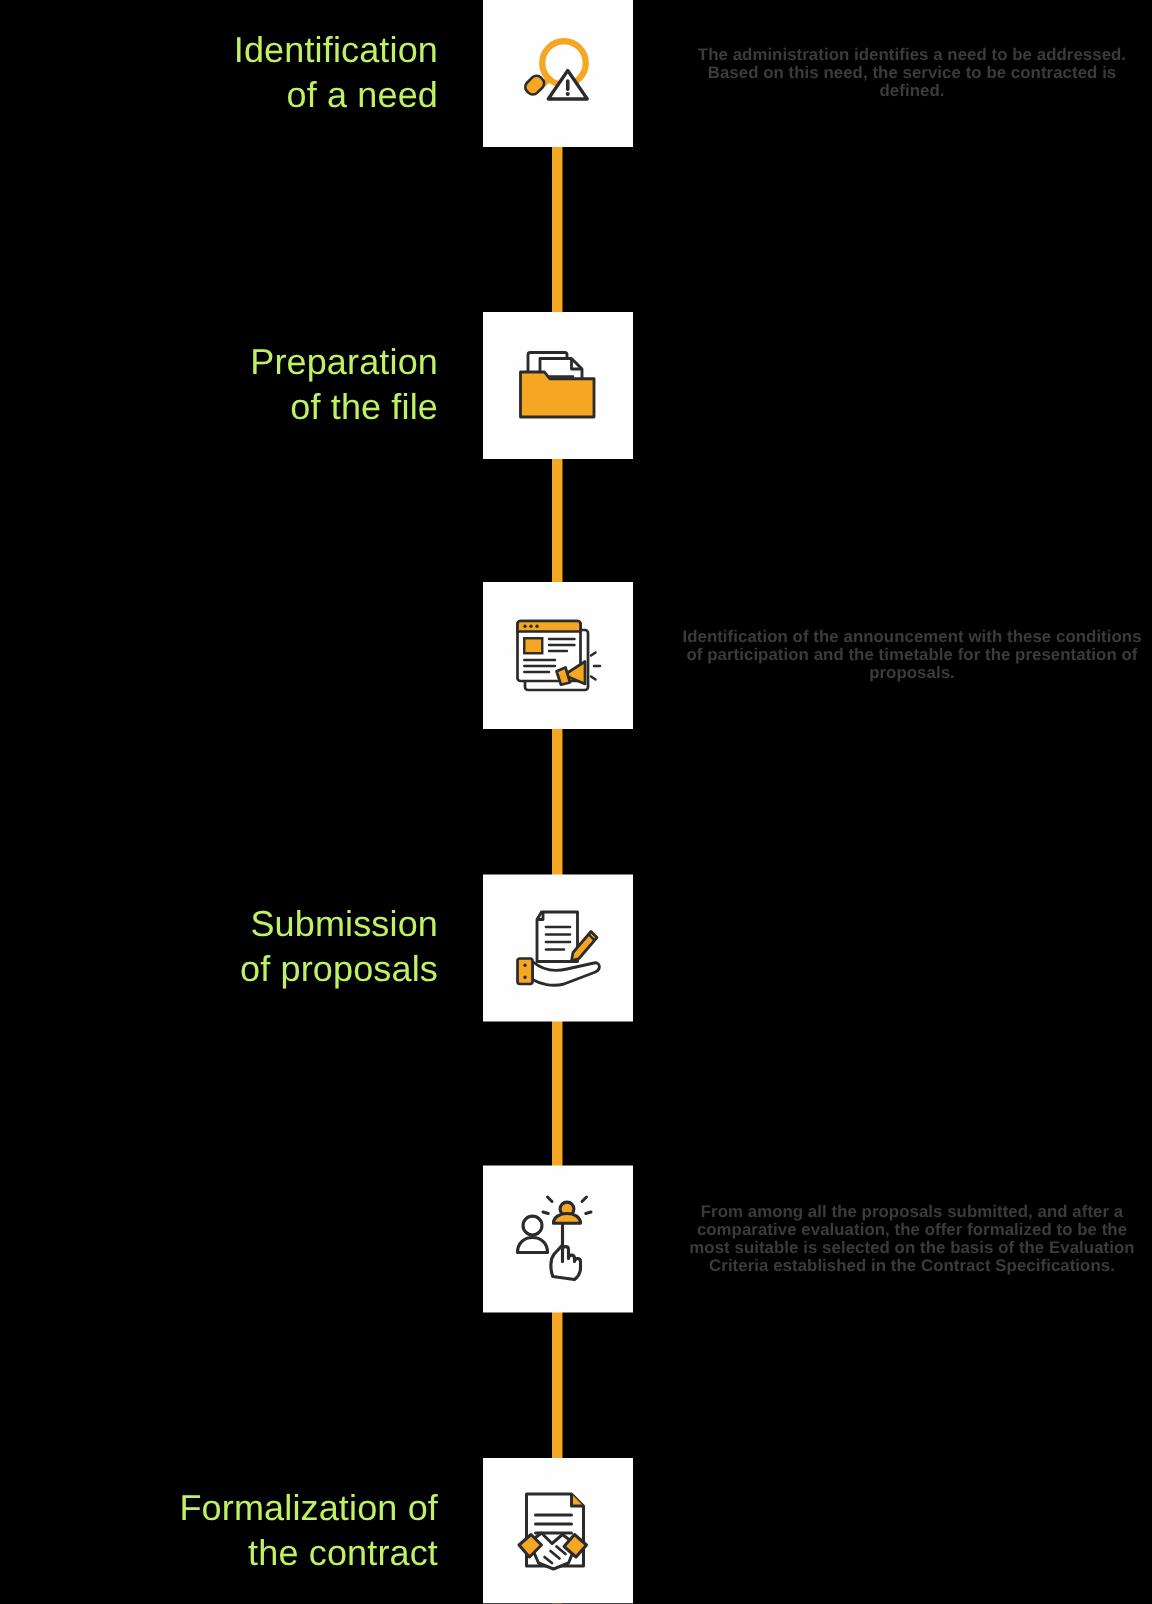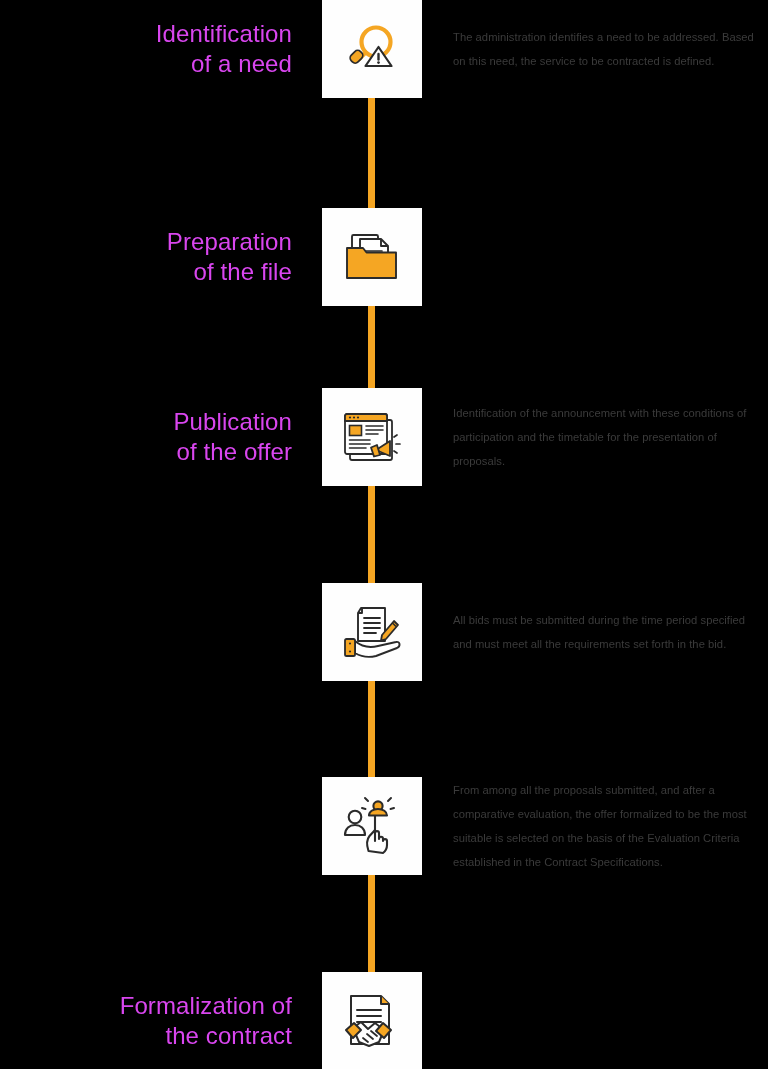--- a/index.html
+++ b/index.html
@@ -40,21 +40,21 @@
     position: absolute;
     left: 0;
     top: 0;
     width: 292px;
     height: 98px;
     display: flex;
     flex-direction: column;
     justify-content: center;
     align-items: flex-end;
     text-align: right;
-    color: #d946ef;
+    color: #bef264;
     font-size: 24px;
     line-height: 30px;
     font-weight: 400;
     letter-spacing: 0.1px;
     white-space: pre-line;
   }
 
   .step-card {
     position: absolute;
     left: 322px;
@@ -76,23 +76,24 @@
     position: absolute;
     left: 453px;
     top: 0;
     width: 310px;
     height: 98px;
     display: flex;
     flex-direction: column;
     justify-content: center;
     color: #3B3B3B;
     font-size: 11.2px;
-    line-height: 24px;
-    font-weight: normal;
+    line-height: 12px;
+    font-weight: bold;
     letter-spacing: 0.05px;
+    text-align: center;
   }
 
   
   .step.last .step-card { height: 97px; }
 </style>
 </head>
 <body>
 
 <div id="timeline-spine"></div>
 
@@ -124,22 +125,20 @@
         <path d="M19 13 H40 L47 20 V39 H19 Z" fill="#FFFFFF" stroke="#2B2B2B" stroke-width="1.9" stroke-linejoin="round"></path>
         <path d="M40 13 V20 H47" stroke="#2B2B2B" stroke-width="1.9" stroke-linejoin="round"></path>
         <path d="M24 25 H41 M24 30 H41 M24 35 H37" stroke="#2B2B2B" stroke-width="1.7" stroke-linecap="round"></path>
         <path d="M6 22 H22 L25.5 26.5 H55 V52 H6 Z" fill="#F5A623" stroke="#2B2B2B" stroke-width="1.9" stroke-linejoin="round"></path>
       </svg>
     </span>
   </div>
 </div>
 
 <div class="step" style="top:388px;">
-  <div class="step-title">Publication
-of the offer</div>
   <div class="step-card">
     <span>
       <svg width="64" height="62" viewBox="0 0 64 62" fill="none">
         <rect x="10" y="14" width="42" height="40" rx="2" fill="#FFFFFF" stroke="#2B2B2B" stroke-width="1.8"></rect>
         <rect x="5" y="8" width="42" height="40" rx="2" fill="#FFFFFF" stroke="#2B2B2B" stroke-width="1.8"></rect>
         <path d="M5 10 a2 2 0 0 1 2-2 H45 a2 2 0 0 1 2 2 V15 H5 Z" fill="#F5A623" stroke="#2B2B2B" stroke-width="1.8"></path>
         <circle cx="10" cy="11.5" r="1.1" fill="#2B2B2B"></circle>
         <circle cx="14" cy="11.5" r="1.1" fill="#2B2B2B"></circle>
         <circle cx="18" cy="11.5" r="1.1" fill="#2B2B2B"></circle>
         <rect x="9.5" y="19.5" width="12" height="10" fill="#F5A623" stroke="#2B2B2B" stroke-width="1.6"></rect>
@@ -148,36 +147,37 @@
         <path d="M36 44 L50 35 V50 Z" fill="#F5A623" stroke="#2B2B2B" stroke-width="1.8" stroke-linejoin="round"></path>
         <path d="M31 41.5 L37 39 L40 49 L34 50.5 Z" fill="#F5A623" stroke="#2B2B2B" stroke-width="1.8" stroke-linejoin="round"></path>
         <path d="M54 31 L57 29 M56 38 L60 38 M54 45 L57 47" stroke="#2B2B2B" stroke-width="1.7" stroke-linecap="round"></path>
       </svg>
     </span>
   </div>
   <div class="step-desc">Identification of the announcement with these conditions of participation and the timetable for the presentation of proposals.</div>
 </div>
 
 <div class="step" style="top:583px;">
+  <div class="step-title">Submission
+of proposals</div>
   <div class="step-card">
     <span>
       <svg width="64" height="62" viewBox="0 0 64 62" fill="none">
         <path d="M18 12 L21 7 H45 V40 H18 Z" fill="#FFFFFF" stroke="#2B2B2B" stroke-width="1.9" stroke-linejoin="round"></path>
         <path d="M18 12 H22 V7" stroke="#2B2B2B" stroke-width="1.9" stroke-linejoin="round"></path>
         <path d="M24 17 H40 M24 22 H40 M24 27 H40 M24 32 H36" stroke="#2B2B2B" stroke-width="1.8" stroke-linecap="round"></path>
         <path d="M42 34 L54 20 L58 24 L46 38 L41 39.5 Z" fill="#F5A623" stroke="#2B2B2B" stroke-width="1.8" stroke-linejoin="round"></path>
         <path d="M52.5 22 L56 25.5" stroke="#2B2B2B" stroke-width="1.6"></path>
         <path d="M15 40 C22 46 30 47 38 45 L56 41 C60 40 61 45 57 47 L36 55 C28 57 20 55 15 52 Z" fill="#FFFFFF" stroke="#2B2B2B" stroke-width="1.9" stroke-linejoin="round"></path>
         <rect x="5" y="38" width="10" height="17" rx="1.6" fill="#F5A623" stroke="#2B2B2B" stroke-width="1.8"></rect>
         <circle cx="10" cy="42.5" r="1.1" fill="#2B2B2B"></circle>
         <circle cx="10" cy="50.5" r="1.1" fill="#2B2B2B"></circle>
       </svg>
     </span>
   </div>
-  <div class="step-desc">All bids must be submitted during the time period specified and must meet all the requirements set forth in the bid.</div>
 </div>
 
 <div class="step" style="top:777px;">
   <div class="step-card">
     <span>
       <svg width="62" height="62" viewBox="0 0 62 62" fill="none">
         <circle cx="14" cy="22" r="6.3" fill="#FFFFFF" stroke="#2B2B2B" stroke-width="2.1"></circle>
         <path d="M4 40 C4 33.5 8.6 30 14 30 C19.4 30 24 33.5 24 40 Z" fill="#FFFFFF" stroke="#2B2B2B" stroke-width="2.1" stroke-linejoin="round"></path>
         <circle cx="37" cy="11" r="4.6" fill="#F5A623" stroke="#2B2B2B" stroke-width="2.1"></circle>
         <path d="M28 20.5 C28 16.5 32 14 37 14 C42 14 46 16.5 46 20.5 Z" fill="#F5A623" stroke="#2B2B2B" stroke-width="2.1" stroke-linejoin="round"></path>

